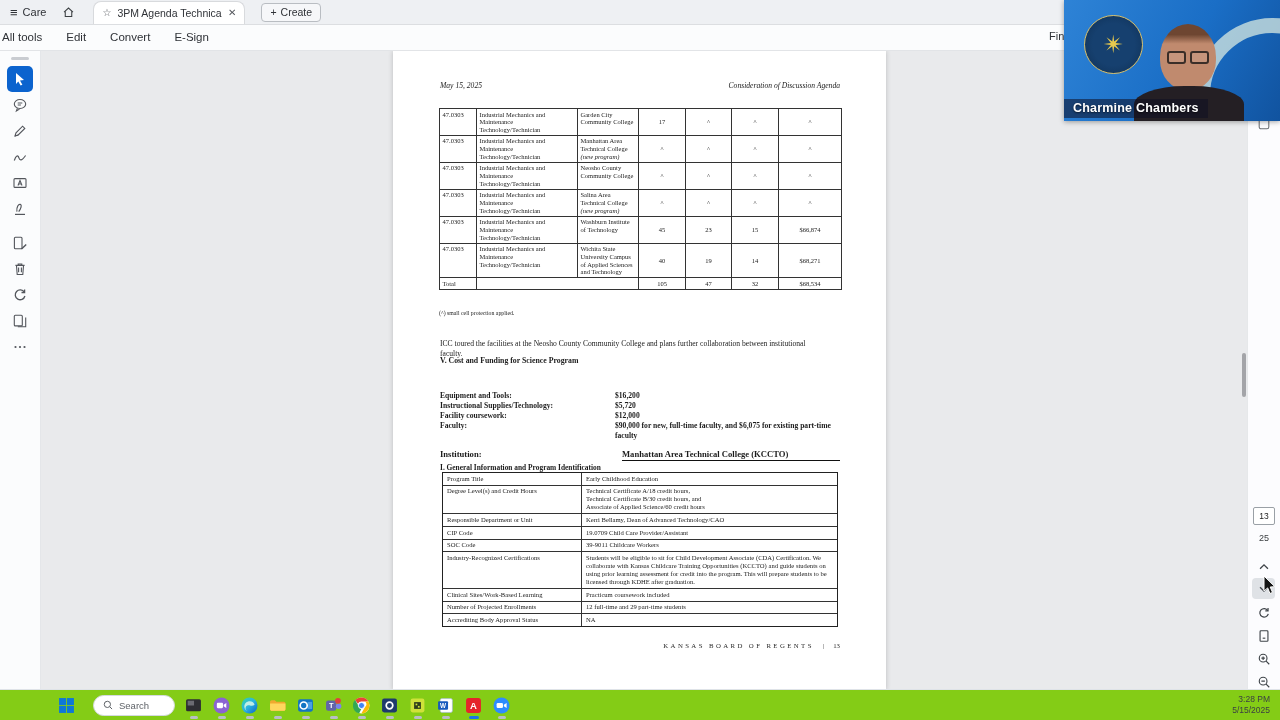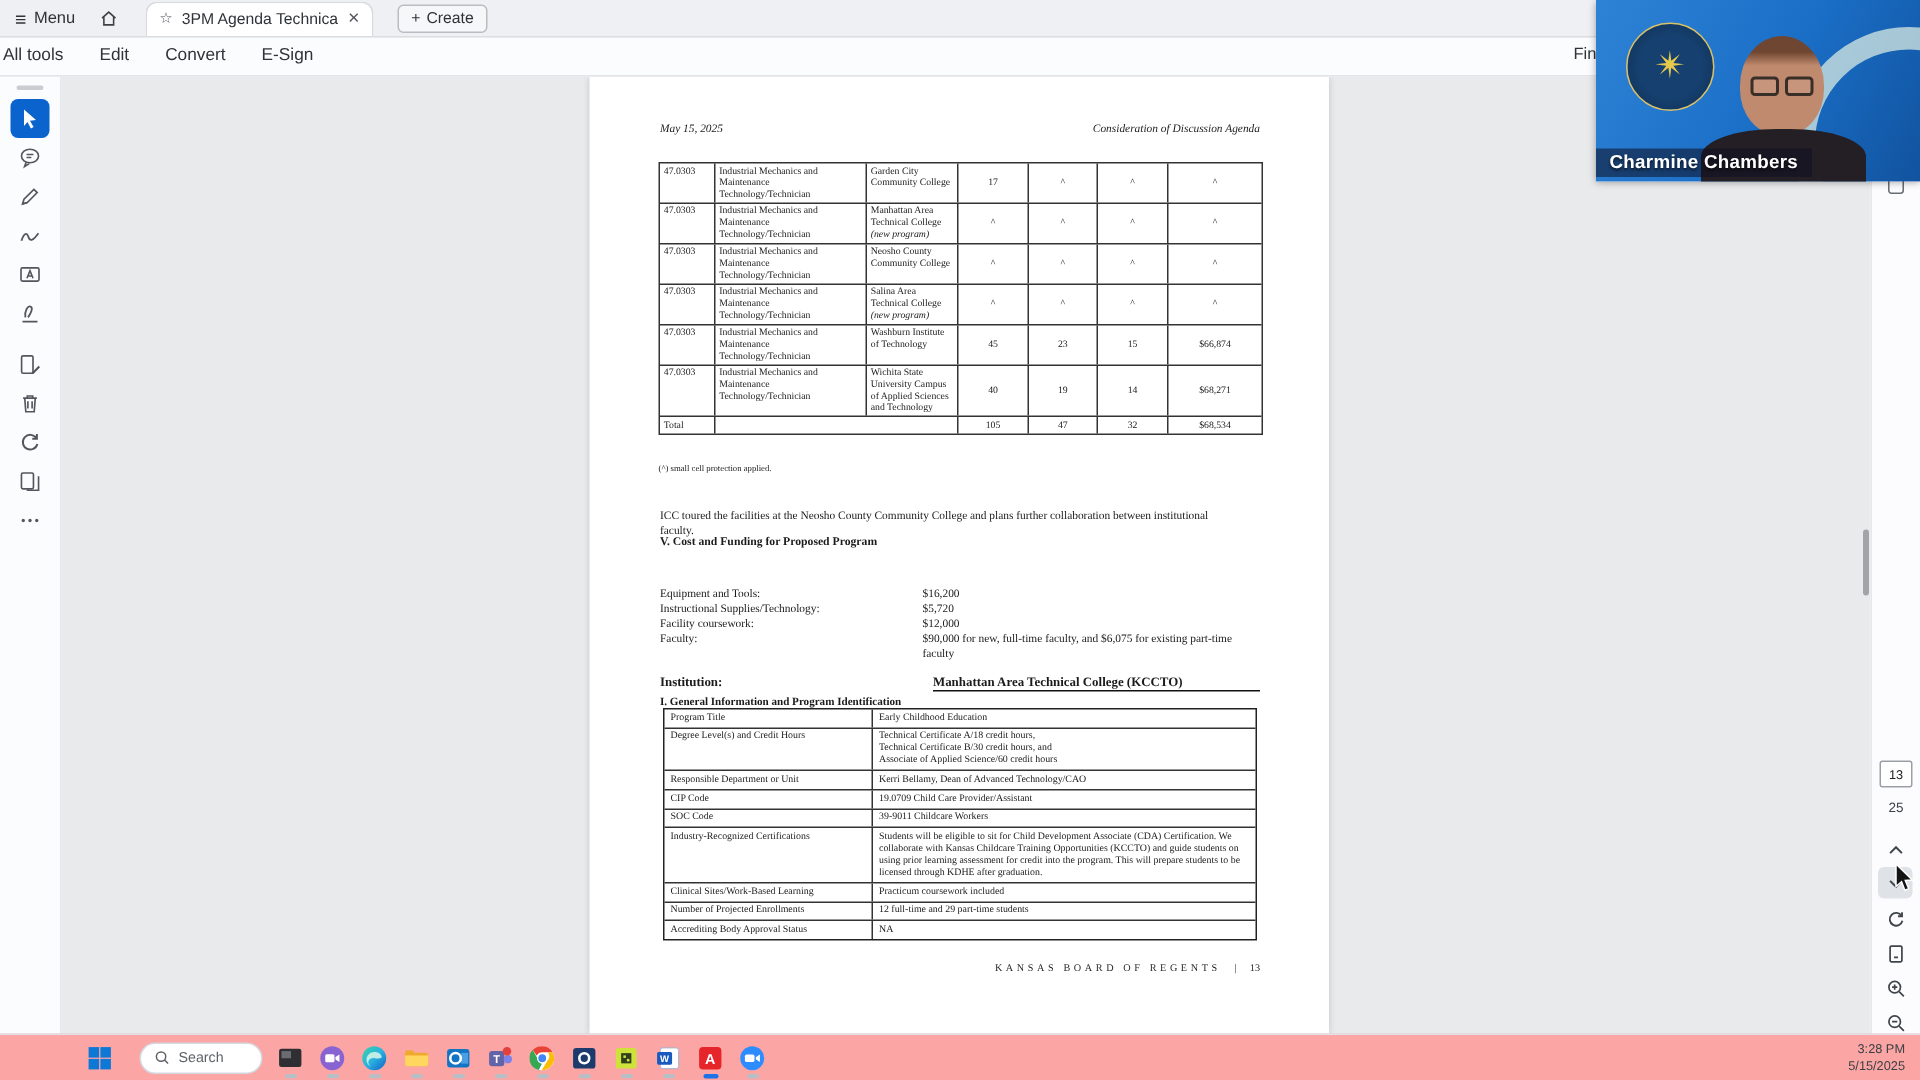--- a/index.html
+++ b/index.html
@@ -36,21 +36,21 @@
   .t1 .r:last-child{border-bottom:none;}
   .t1 .c{border-right:1px solid #333;padding:1.5px 2.5px;box-sizing:border-box;flex:0 0 auto;}
   .t1 .c:last-child{border-right:none;flex:1 1 auto;}
   .t1 .num{display:flex;align-items:center;justify-content:center;text-align:center;}
   .note-em{font-style:italic;}
   .footnote{position:absolute;top:259px;left:46px;font-size:5.8px;}
   .para{position:absolute;top:276px;left:47px;width:385px;font-size:7.6px;line-height:1.32;margin-top:12px;}
   .headV{position:absolute;top:305px;left:47px;font-size:7.8px;font-weight:bold;}
   .bodyV{position:absolute;top:316px;left:47px;width:378px;font-size:7.6px;line-height:1.32;}
   .costs{position:absolute;top:340px;left:47px;width:400px;font-size:7.6px;}
-  .cost-row{display:flex;line-height:1.32;}
+  .cost-row{display:flex;line-height:1.32;font-weight:bold;}
   .cost-label{width:175px;flex:0 0 auto;}
   .cost-value{width:225px;flex:0 0 auto;}
   .inst{position:absolute;top:398px;left:47px;width:400px;height:13px;font-weight:bold;font-size:8.6px;}
   .inst-label{position:absolute;left:0;top:0;}
   .inst-value{position:absolute;left:182px;right:0;top:0;border-bottom:1.3px solid #111;padding-bottom:1px;}
   .headI{position:absolute;top:411.5px;left:47px;font-size:7.4px;font-weight:bold;}
   .t2{position:absolute;top:421px;left:49px;width:396px;border:1.5px solid #222;box-sizing:border-box;font-size:6.6px;line-height:1.22;}
   .t2 .r{display:flex;border-bottom:1px solid #333;}
   .t2 .r:last-child{border-bottom:none;}
   .t2 .lab{width:139px;flex:0 0 auto;border-right:1px solid #333;padding:1.8px 4px;box-sizing:border-box;}
@@ -68,41 +68,41 @@
   .webcam{position:absolute;top:0;right:0;width:216px;height:121px;z-index:50;overflow:hidden;background:linear-gradient(118deg,#2e83d6 0%,#1a6ec6 55%,#11539f 100%);box-shadow:0 1px 5px rgba(0,0,0,.35);}
   .seal{position:absolute;left:20px;top:15px;width:57px;height:57px;border-radius:50%;background:radial-gradient(circle,#16406f 52%,#0e2f54 100%);border:1.5px solid #d9c069;display:flex;align-items:center;justify-content:center;}
   .seal-star{color:#e7c94e;font-size:25px;line-height:1;}
   .arc{position:absolute;right:-70px;top:18px;width:155px;height:155px;border-radius:50%;border:15px solid rgba(216,233,226,.75);box-sizing:border-box;}
   .person-head{position:absolute;left:96px;top:24px;width:56px;height:66px;background:linear-gradient(#6e4631 0 16%,#c08a6e 30%);border-radius:50% 50% 46% 46%;}
   .glasses{position:absolute;left:103px;top:51px;width:42px;height:13px;display:flex;gap:4px;}
   .glasses div{flex:1;border:2px solid #3a2e28;border-radius:3px;background:rgba(255,255,255,.10);}
   .person-body{position:absolute;left:70px;top:86px;width:110px;height:40px;background:#241f24;border-radius:46% 46% 0 0;}
   .nametag{position:absolute;left:0;bottom:3px;background:rgba(14,14,34,.55);color:#fff;font-size:12.5px;font-weight:bold;padding:2px 9px 3px;letter-spacing:.2px;text-shadow:0 1px 2px rgba(0,0,0,.65);}
   
-  .taskbar{position:absolute;left:0;right:0;bottom:0;height:30px;background:#fca5a5;border-top:1px solid #dfe3e8;z-index:60;display:flex;align-items:center;}
+  .taskbar{position:absolute;left:0;right:0;bottom:0;height:30px;background:#84cc16;border-top:1px solid #dfe3e8;z-index:60;display:flex;align-items:center;}
   .start{margin-left:58px;width:17px;height:17px;flex:0 0 auto;}
   .start svg{width:17px;height:17px;display:block;}
   .search{margin-left:18px;width:62px;height:19px;background:#fff;border:1px solid #d4d9df;border-radius:11px;display:flex;align-items:center;gap:6px;padding:0 9px;font-size:9.5px;color:#5f6368;flex:0 0 auto;}
   .apps{display:flex;gap:11px;margin-left:10px;}
   .appic{width:17px;height:17px;position:relative;}
   .appic svg{width:17px;height:17px;display:block;}
   .runbar{position:absolute;left:4.5px;bottom:-5px;width:8px;height:2.5px;border-radius:2px;background:#b9bec5;}
   .runbar.activebar{background:#1a73e8;width:10px;left:3.5px;}
   .clock{margin-left:auto;margin-right:10px;text-align:right;font-size:8.5px;line-height:1.3;color:#3c4043;}
   .cursor{position:absolute;left:1263px;top:575px;z-index:90;}
 </style>
 </head>
 <body>
 
 <div class="screen">
 
   <div class="titlebar">
     <div class="menu-btn">
       <span class="hamb">≡</span>
-      <span>Menu</span>
+      <span>Care</span>
     </div>
     <span class="homeic">
       <svg width="13" height="13" viewBox="0 0 16 16" fill="none" stroke="#3c4043" stroke-width="1.3">
           <path d="M2.5 7.5L8 2.5l5.5 5M4 6.8V13h8V6.8"></path>
         </svg>
     </span>
     <div class="tab">
       <span class="star">☆</span>
       <span class="title">3PM Agenda Technical P...</span>
       <span class="close">✕</span>
@@ -257,21 +257,21 @@
             <div class="c" style="width: 37px;">Total</div>
             <div class="c" style="width: 162px;"></div>
             <div class="c num" style="width: 47px;">105</div>
             <div class="c num" style="width: 46px;">47</div>
             <div class="c num" style="width: 47px;">32</div>
             <div class="c num">$68,534</div>
           </div>
         </div>
       <div class="footnote">(^) small cell protection applied.</div>
       <div class="para">ICC toured the facilities at the Neosho County Community College and plans further collaboration between institutional faculty.</div>
-      <div class="headV">V. Cost and Funding for Proposed Program</div>
+      <div class="headV">V. Cost and Funding for Science Program</div>
       <div class="costs">
           <div class="cost-row">
             <div class="cost-label">Equipment and Tools:</div>
             <div class="cost-value">$16,200</div>
           </div>
           <div class="cost-row">
             <div class="cost-label">Instructional Supplies/Technology:</div>
             <div class="cost-value">$5,720</div>
           </div>
           <div class="cost-row">

